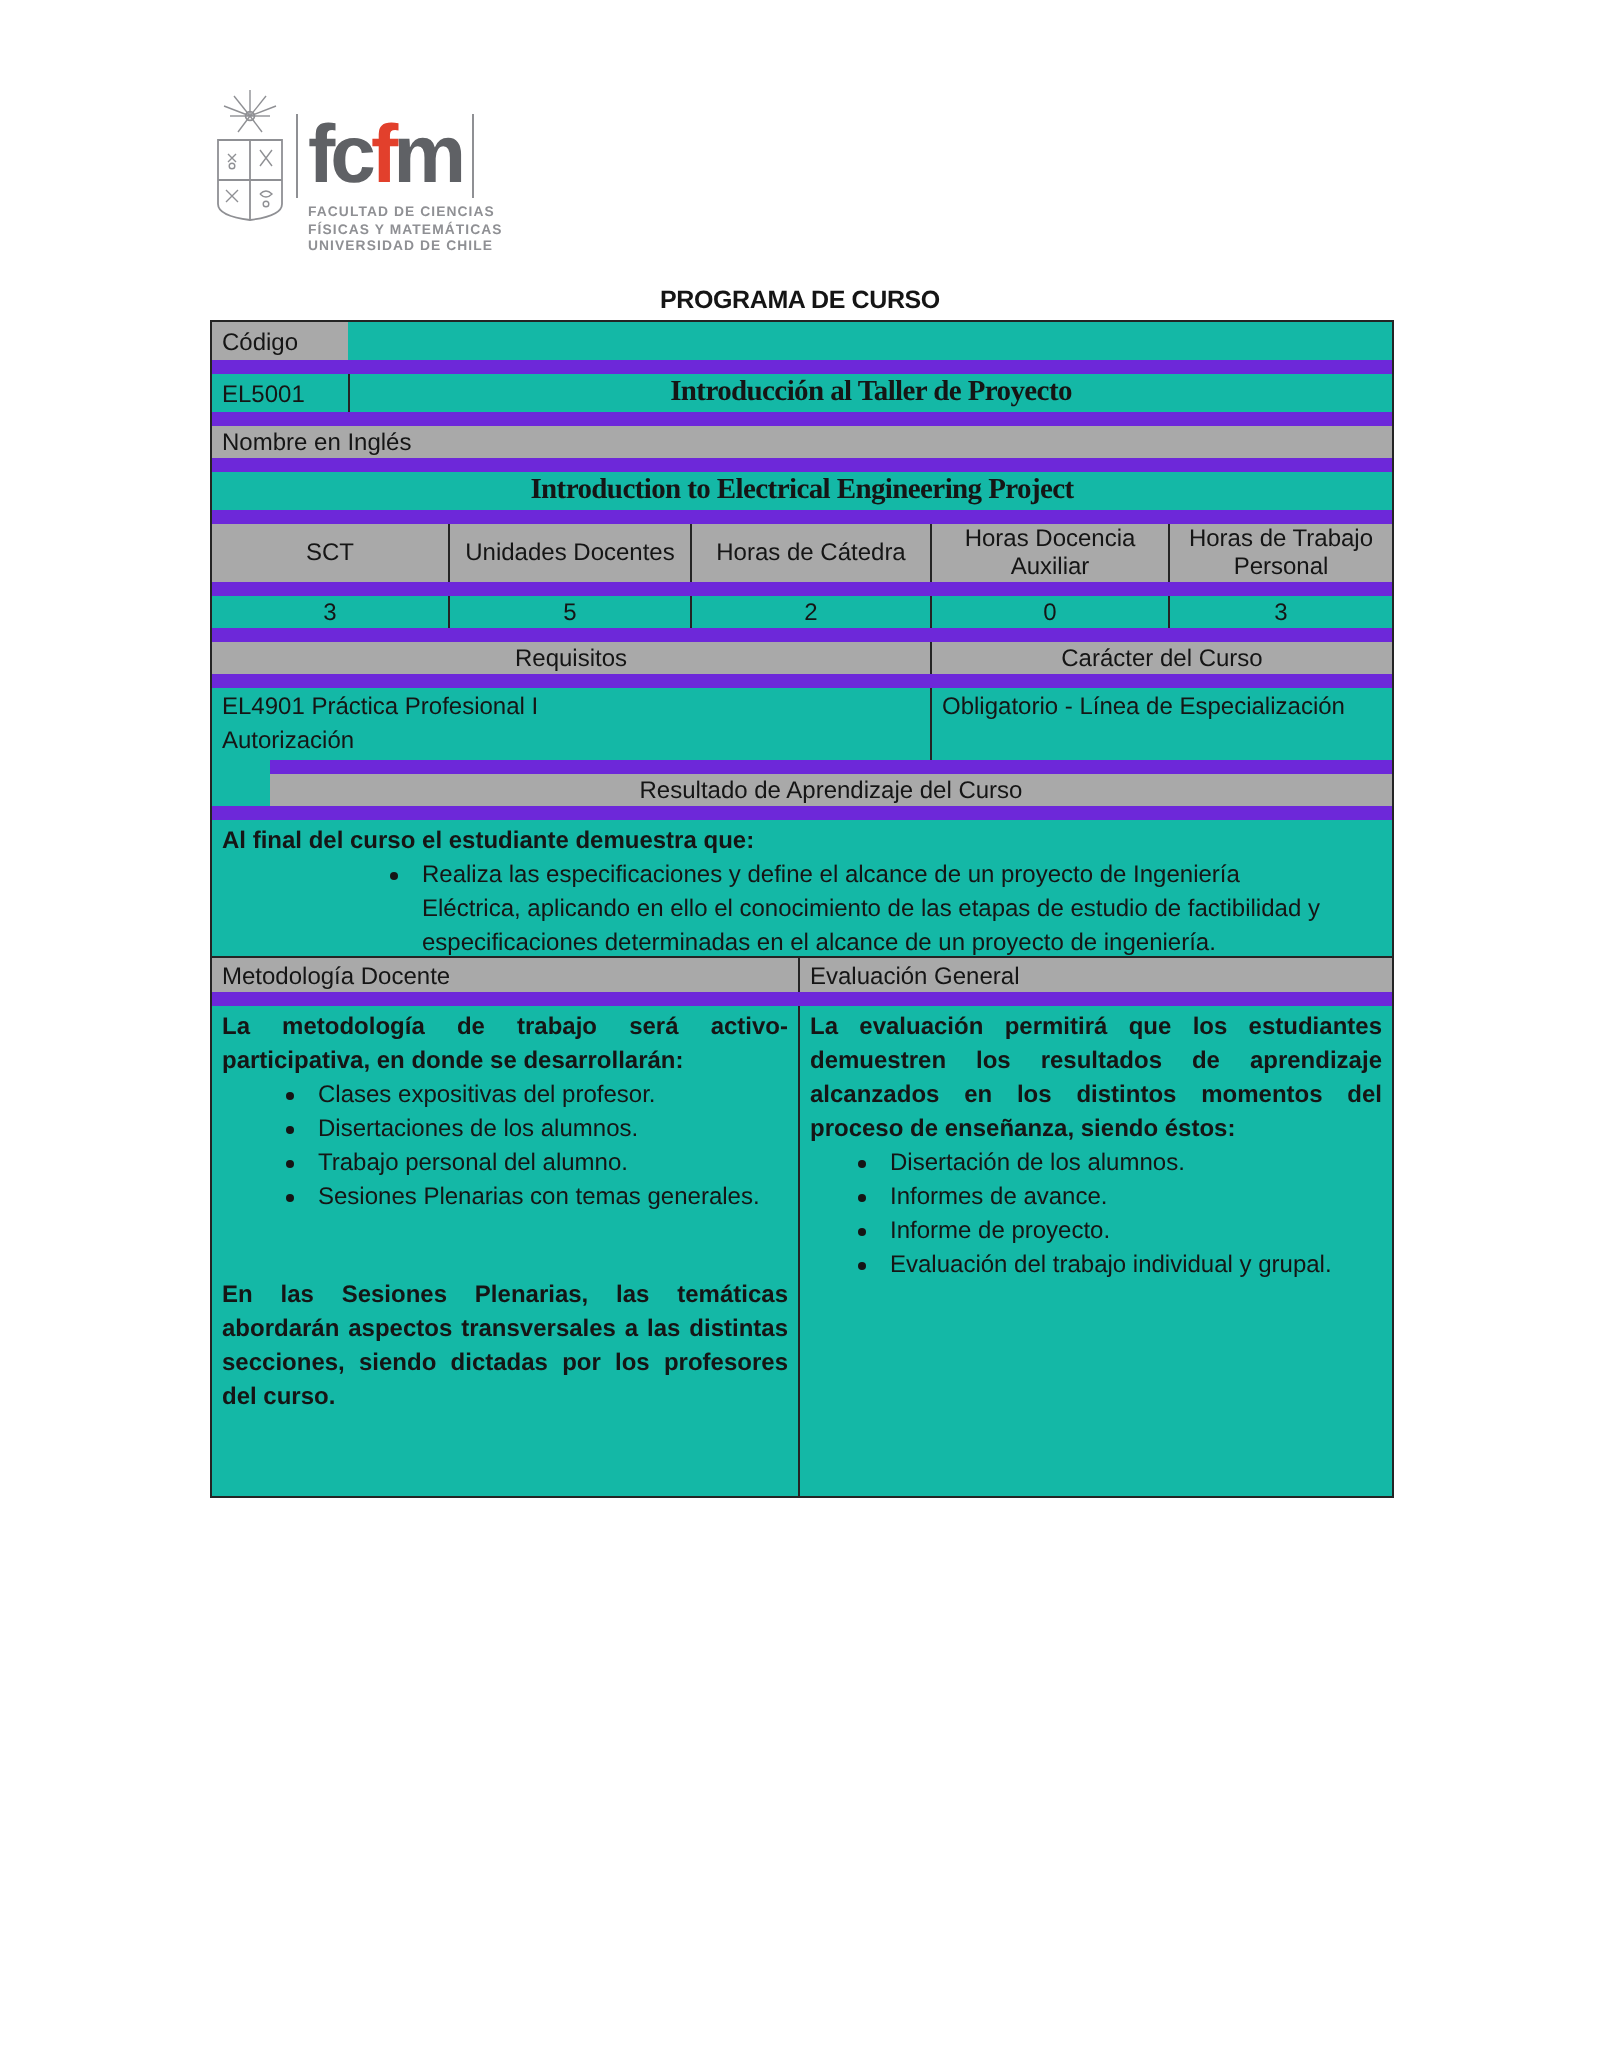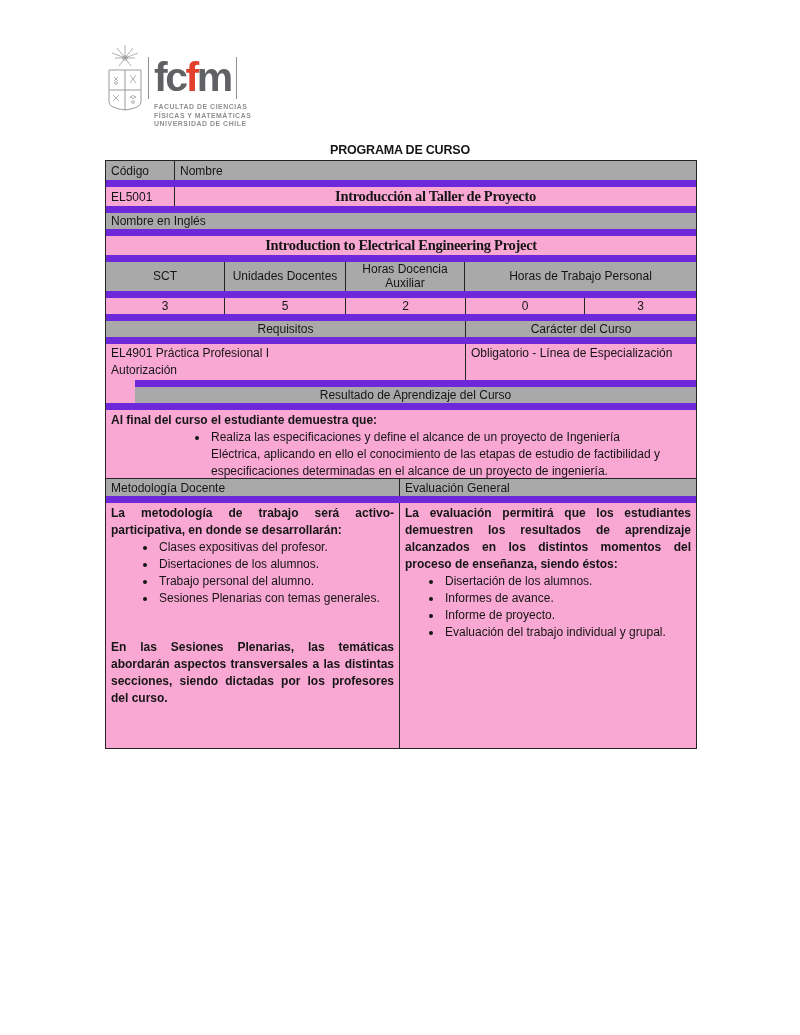--- a/index.html
+++ b/index.html
@@ -32,21 +32,21 @@
     color:#8f9094; font-weight:bold;
   }
 
   
   .doc-title {
     position:absolute; top:143px; left:0; width:100%;
     text-align:center; font-weight:bold; font-size:12.5px; letter-spacing:-0.2px;
   }
 
   
-  .tbl { position:absolute; left:105px; width:592px; border:1.5px solid #242424; background:#f9a8d4; }
+  .tbl { position:absolute; left:105px; width:592px; border:1.5px solid #242424; background:#14b8a6; }
   .tbl1 { top:160px; }
   .tbl2 { top:478px; }
   .row { display:flex; border-top:7px solid #6d28d9; }
   .row:first-child { border-top:none; }
   .c { border-left:1px solid #242424; padding:1px 5px; min-width:0; }
   .c:first-child { border-left:none; }
   .hdr { background:#a9a9a9; }
   .vc { display:flex; align-items:center; }
   .ctr { justify-content:center; text-align:center; }
   .serif-title {
@@ -139,35 +139,35 @@
         <div>UNIVERSIDAD DE CHILE</div>
       </div>
     </div>
   </div>
 
   <div class="doc-title">PROGRAMA DE CURSO</div>
 
   <div class="tbl tbl1">
     <div class="row rA">
       <div class="c hdr vc w-codigo">Código</div>
-      <div class="c hdr vc w-rest">Nombre</div>
     </div>
     <div class="row rB">
       <div class="c vc w-codigo">EL5001</div>
       <div class="c vc ctr w-rest serif-title">Introducción al Taller de Proyecto</div>
     </div>
     <div class="row rC">
       <div class="c hdr vc w-rest">Nombre en Inglés</div>
     </div>
     <div class="row rD">
       <div class="c vc ctr w-rest serif-title">Introduction to Electrical Engineering Project</div>
     </div>
     <div class="row rE">
       <div class="c hdr vc ctr w-h1">SCT</div>
       <div class="c hdr vc ctr w-h2">Unidades Docentes</div>
+      <div class="c hdr vc ctr w-h3">Horas de Cátedra</div>
       <div class="c hdr vc ctr w-h4">Horas Docencia Auxiliar</div>
       <div class="c hdr vc ctr w-h5">Horas de Trabajo Personal</div>
     </div>
     <div class="row rF">
       <div class="c vc ctr w-h1">3</div>
       <div class="c vc ctr w-h2">5</div>
       <div class="c vc ctr w-h3">2</div>
       <div class="c vc ctr w-h4">0</div>
       <div class="c vc ctr w-h5">3</div>
     </div>

